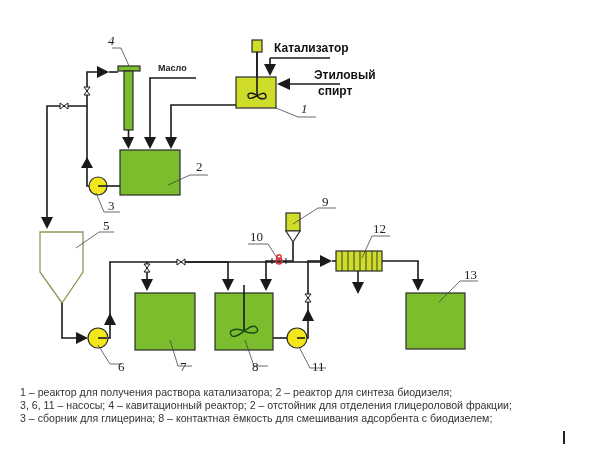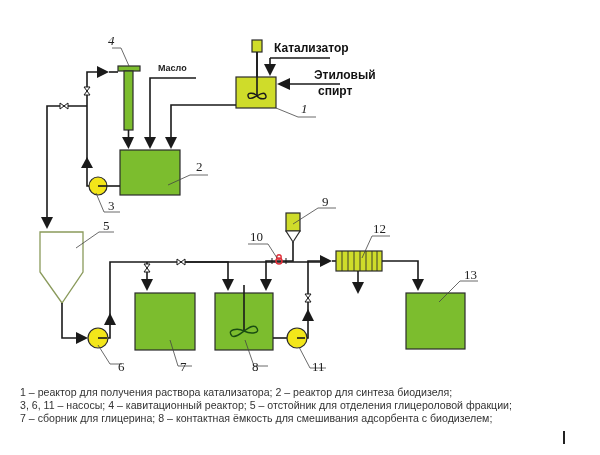--- a/index.html
+++ b/index.html
@@ -159,16 +159,16 @@
   <polyline class="ln" points="382,261 418,261 418,280"></polyline>
   <path class="arrow" d="M412,279 L424,279 L418,291 z"></path>
 
   <rect class="tank" x="406" y="293" width="59" height="56"></rect>
   <polyline class="thin" points="439,302 460,281 478,281"></polyline>
   <text class="lbl-num" x="464" y="279">13</text>
 </svg>
 
 <div class="legend">
   <div>1 – реактор для получения раствора катализатора; 2 – реактор для синтеза биодизеля;</div>
-  <div>3, 6, 11 – насосы; 4 – кавитационный реактор; 5 – отстойник для отделения глицероловой фракции;</div>
-  <div>7 – сборник для глицерина; 8 – контактная ёмкость для смешивания адсорбента с биодизелем;</div>
+  <div>3, 6, 11 – насосы; 4 – кавитационный реактор; 2 – отстойник для отделения глицероловой фракции;</div>
+  <div>3 – сборник для глицерина; 8 – контактная ёмкость для смешивания адсорбента с биодизелем;</div>
 </div>
 <div class="cursor"></div>
 
 </body></html>

